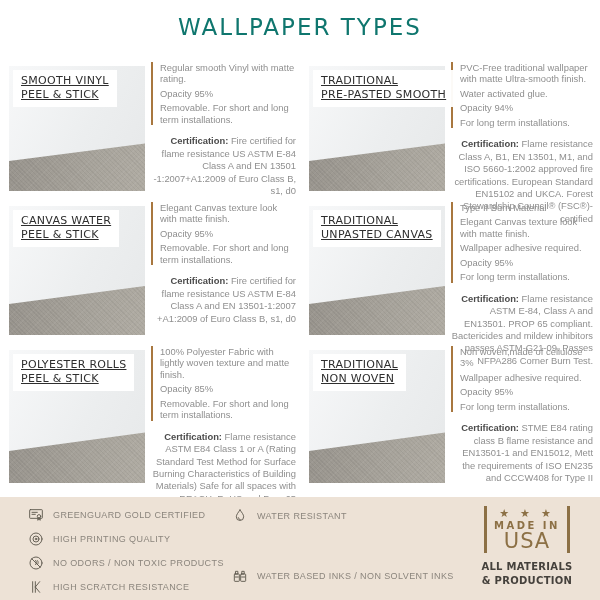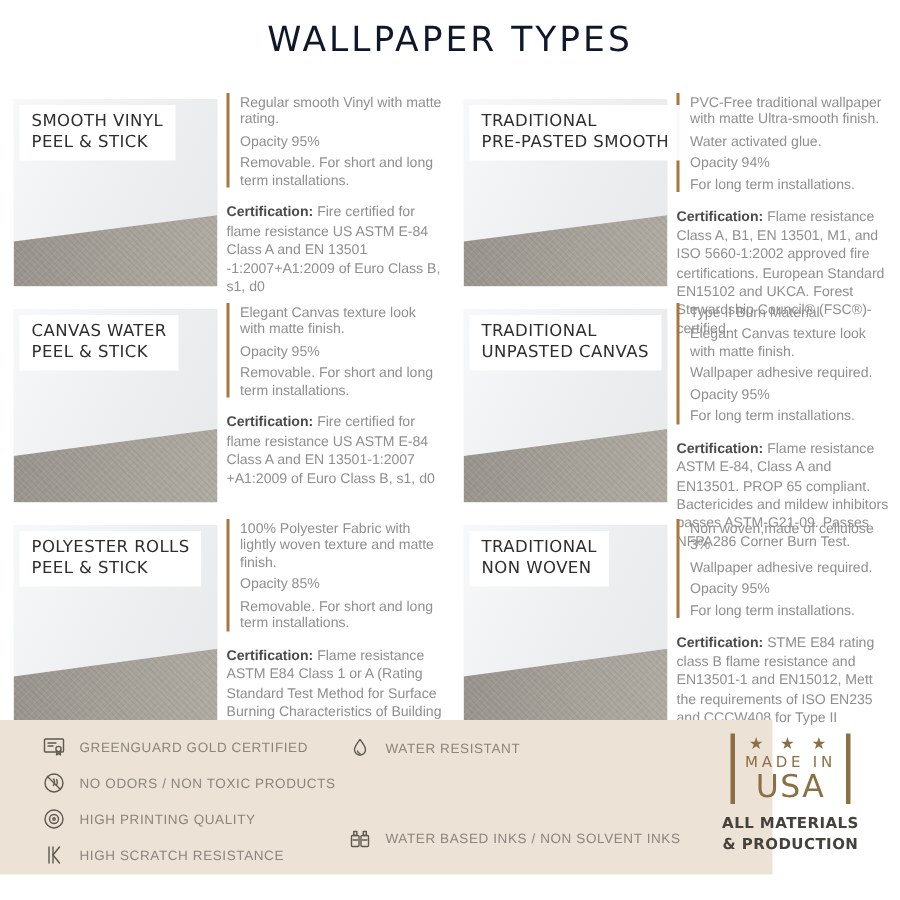--- a/index.html
+++ b/index.html
@@ -5,64 +5,64 @@
   html,body { margin:0; padding:0; background:#fff; }
   .page {
     position:relative; width:600px; height:600px; background:#ffffff;
     font-family:"Liberation Sans", sans-serif; overflow:hidden;
   }
 
   
   .title {
     position:absolute; top:14px; left:0; width:100%; text-align:center;
     font-family:"DejaVu Sans", sans-serif; font-size:23px; font-weight:normal;
-    color:#0f172a; letter-spacing:2px; margin:0;
+    color:#0f766e; letter-spacing:2px; margin:0;
   }
 
   
   .panel { position:absolute; display:flex; }
   .pimg { flex:0 0 136px; width:136px; position:relative;
     background:linear-gradient(118deg,#f7f8f9 0%,#eceeef 55%,#e6e8e9 100%); }
   .pimg .floor {
     position:absolute; inset:0;
     clip-path:polygon(0 76%, 100% 62%, 100% 100%, 0 100%);
     background:linear-gradient(100deg,#96928b 0%,#a7a39b 60%,#b0aca3 100%);
   }
   .pimg .floor::after {
     content:""; position:absolute; inset:0;
     background:repeating-linear-gradient(45deg, rgba(0,0,0,.05) 0 1px, transparent 1px 3px),
                repeating-linear-gradient(-45deg, rgba(255,255,255,.05) 0 1px, transparent 1px 4px);
   }
   .plabel {
     position:absolute; top:4px; left:4px; background:rgba(255,255,255,.96);
     padding:4px 8px; font-family:"DejaVu Sans", sans-serif; font-size:11px;
-    color:#2e2e2e; line-height:1.3; letter-spacing:.3px;
+    color:#2e2e2e; line-height:1.3; letter-spacing:.3px;text-decoration:underline;
   }
   .plabel-line { white-space:nowrap; }
   .ptext { flex:1; padding-left:6px; margin-top:-4px; }
   .features { border-left:2px solid #a8773f; padding-left:7px; }
   .feature { font-size:9.4px; line-height:1.22; color:#8f8f8f; margin-bottom:3px; }
-  .cert { margin:10px 0 0 0; font-size:9.4px; line-height:1.32; color:#8f8f8f; }
+  .cert { margin:10px 0 0 0; font-size:9.4px; line-height:1.32; color:#8f8f8f;text-align:right; }
   .cert b { color:#4b4b4b; font-weight:bold; }
 
   
-  .footer { position:absolute; left:0; top:480px; width:515px; height:103px; background:#ede2d6; }
+  .footer { position:absolute; left:0; top:497px; width:600px; height:103px; background:#ede2d6; }
   .fcol { position:absolute; display:flex; flex-direction:column; gap:8px; }
   .fcol1 { left:28px; top:10px; }
   .fcol2 { left:232px; top:11px;gap:44px; }
   .fitem { display:flex; align-items:center; gap:9px; height:16px; }
   .fitem svg { width:16px; height:16px; flex:0 0 16px; }
   .flabel { font-size:9px; letter-spacing:.4px; color:#8b857d; white-space:nowrap; }
 
   .badge-wrap { position:absolute; left:462px; top:9px; width:130px; text-align:center; }
   .badge-inner { display:inline-block; border-left:3px solid #8c7045; border-right:3px solid #8c7045;
     padding:1px 7px; color:#8c7045; }
   .stars { font-size:11px; letter-spacing:4px; line-height:1.1; }
   .madein { font-family:"DejaVu Sans", sans-serif; font-size:10px; letter-spacing:2.5px;
-    font-weight:normal; margin-top:1px;text-align:right; }
+    font-weight:bold; margin-top:1px;text-align:right; }
   .usa { font-family:"DejaVu Sans", sans-serif; font-size:21px; font-weight:normal;
     letter-spacing:1px; line-height:1; }
   .badge-sub { margin-top:7px; font-family:"DejaVu Sans", sans-serif; font-size:10px;
     font-weight:bold; color:#45413c; letter-spacing:.3px; line-height:1.35; }
 </style>
 </head>
 <body>
 
 <div class="page">
 
@@ -188,32 +188,32 @@
           <rect x="2.5" y="4" width="19" height="13" rx="1"></rect>
             <path d="M6 8h8M6 11h5"></path>
             <circle cx="16.5" cy="14" r="2.6"></circle>
             <path d="M15.3 16.2l-.8 3.6 2-1.2 2 1.2-.8-3.6"></path>
         </svg>
         <span class="flabel">GREENGUARD GOLD CERTIFIED</span>
       </div>
       <div class="fitem">
         <svg viewBox="0 0 24 24" fill="none" stroke="#5e584e" stroke-width="1.4" stroke-linecap="round" stroke-linejoin="round">
           <circle cx="12" cy="12" r="9"></circle>
+            <circle cx="12" cy="12" r="4.5"></circle>
+            <circle cx="12" cy="12" r="1.2"></circle>
+        </svg>
+        <span class="flabel">HIGH PRINTING QUALITY</span>
+      </div>
+      <div class="fitem">
+        <svg viewBox="0 0 24 24" fill="none" stroke="#5e584e" stroke-width="1.4" stroke-linecap="round" stroke-linejoin="round">
+          <circle cx="12" cy="12" r="9"></circle>
             <path d="M11.5 8c1.4 1.4 1.4 4.5 0 6.5M14.5 8.5c1 1.2 1 4 0 5.5"></path>
             <path d="M5.5 5.5l13 13"></path>
         </svg>
         <span class="flabel">NO ODORS / NON TOXIC PRODUCTS</span>
-      </div>
-      <div class="fitem">
-        <svg viewBox="0 0 24 24" fill="none" stroke="#5e584e" stroke-width="1.4" stroke-linecap="round" stroke-linejoin="round">
-          <circle cx="12" cy="12" r="9"></circle>
-            <circle cx="12" cy="12" r="4.5"></circle>
-            <circle cx="12" cy="12" r="1.2"></circle>
-        </svg>
-        <span class="flabel">HIGH PRINTING QUALITY</span>
       </div>
       <div class="fitem">
         <svg viewBox="0 0 24 24" fill="none" stroke="#5e584e" stroke-width="1.4" stroke-linecap="round" stroke-linejoin="round">
           <path d="M7 4v16"></path>
             <path d="M11 4v16"></path>
             <path d="M11 12l6.5-8M11 12l6.5 8"></path>
         </svg>
         <span class="flabel">HIGH SCRATCH RESISTANCE</span>
       </div>
     </div>

